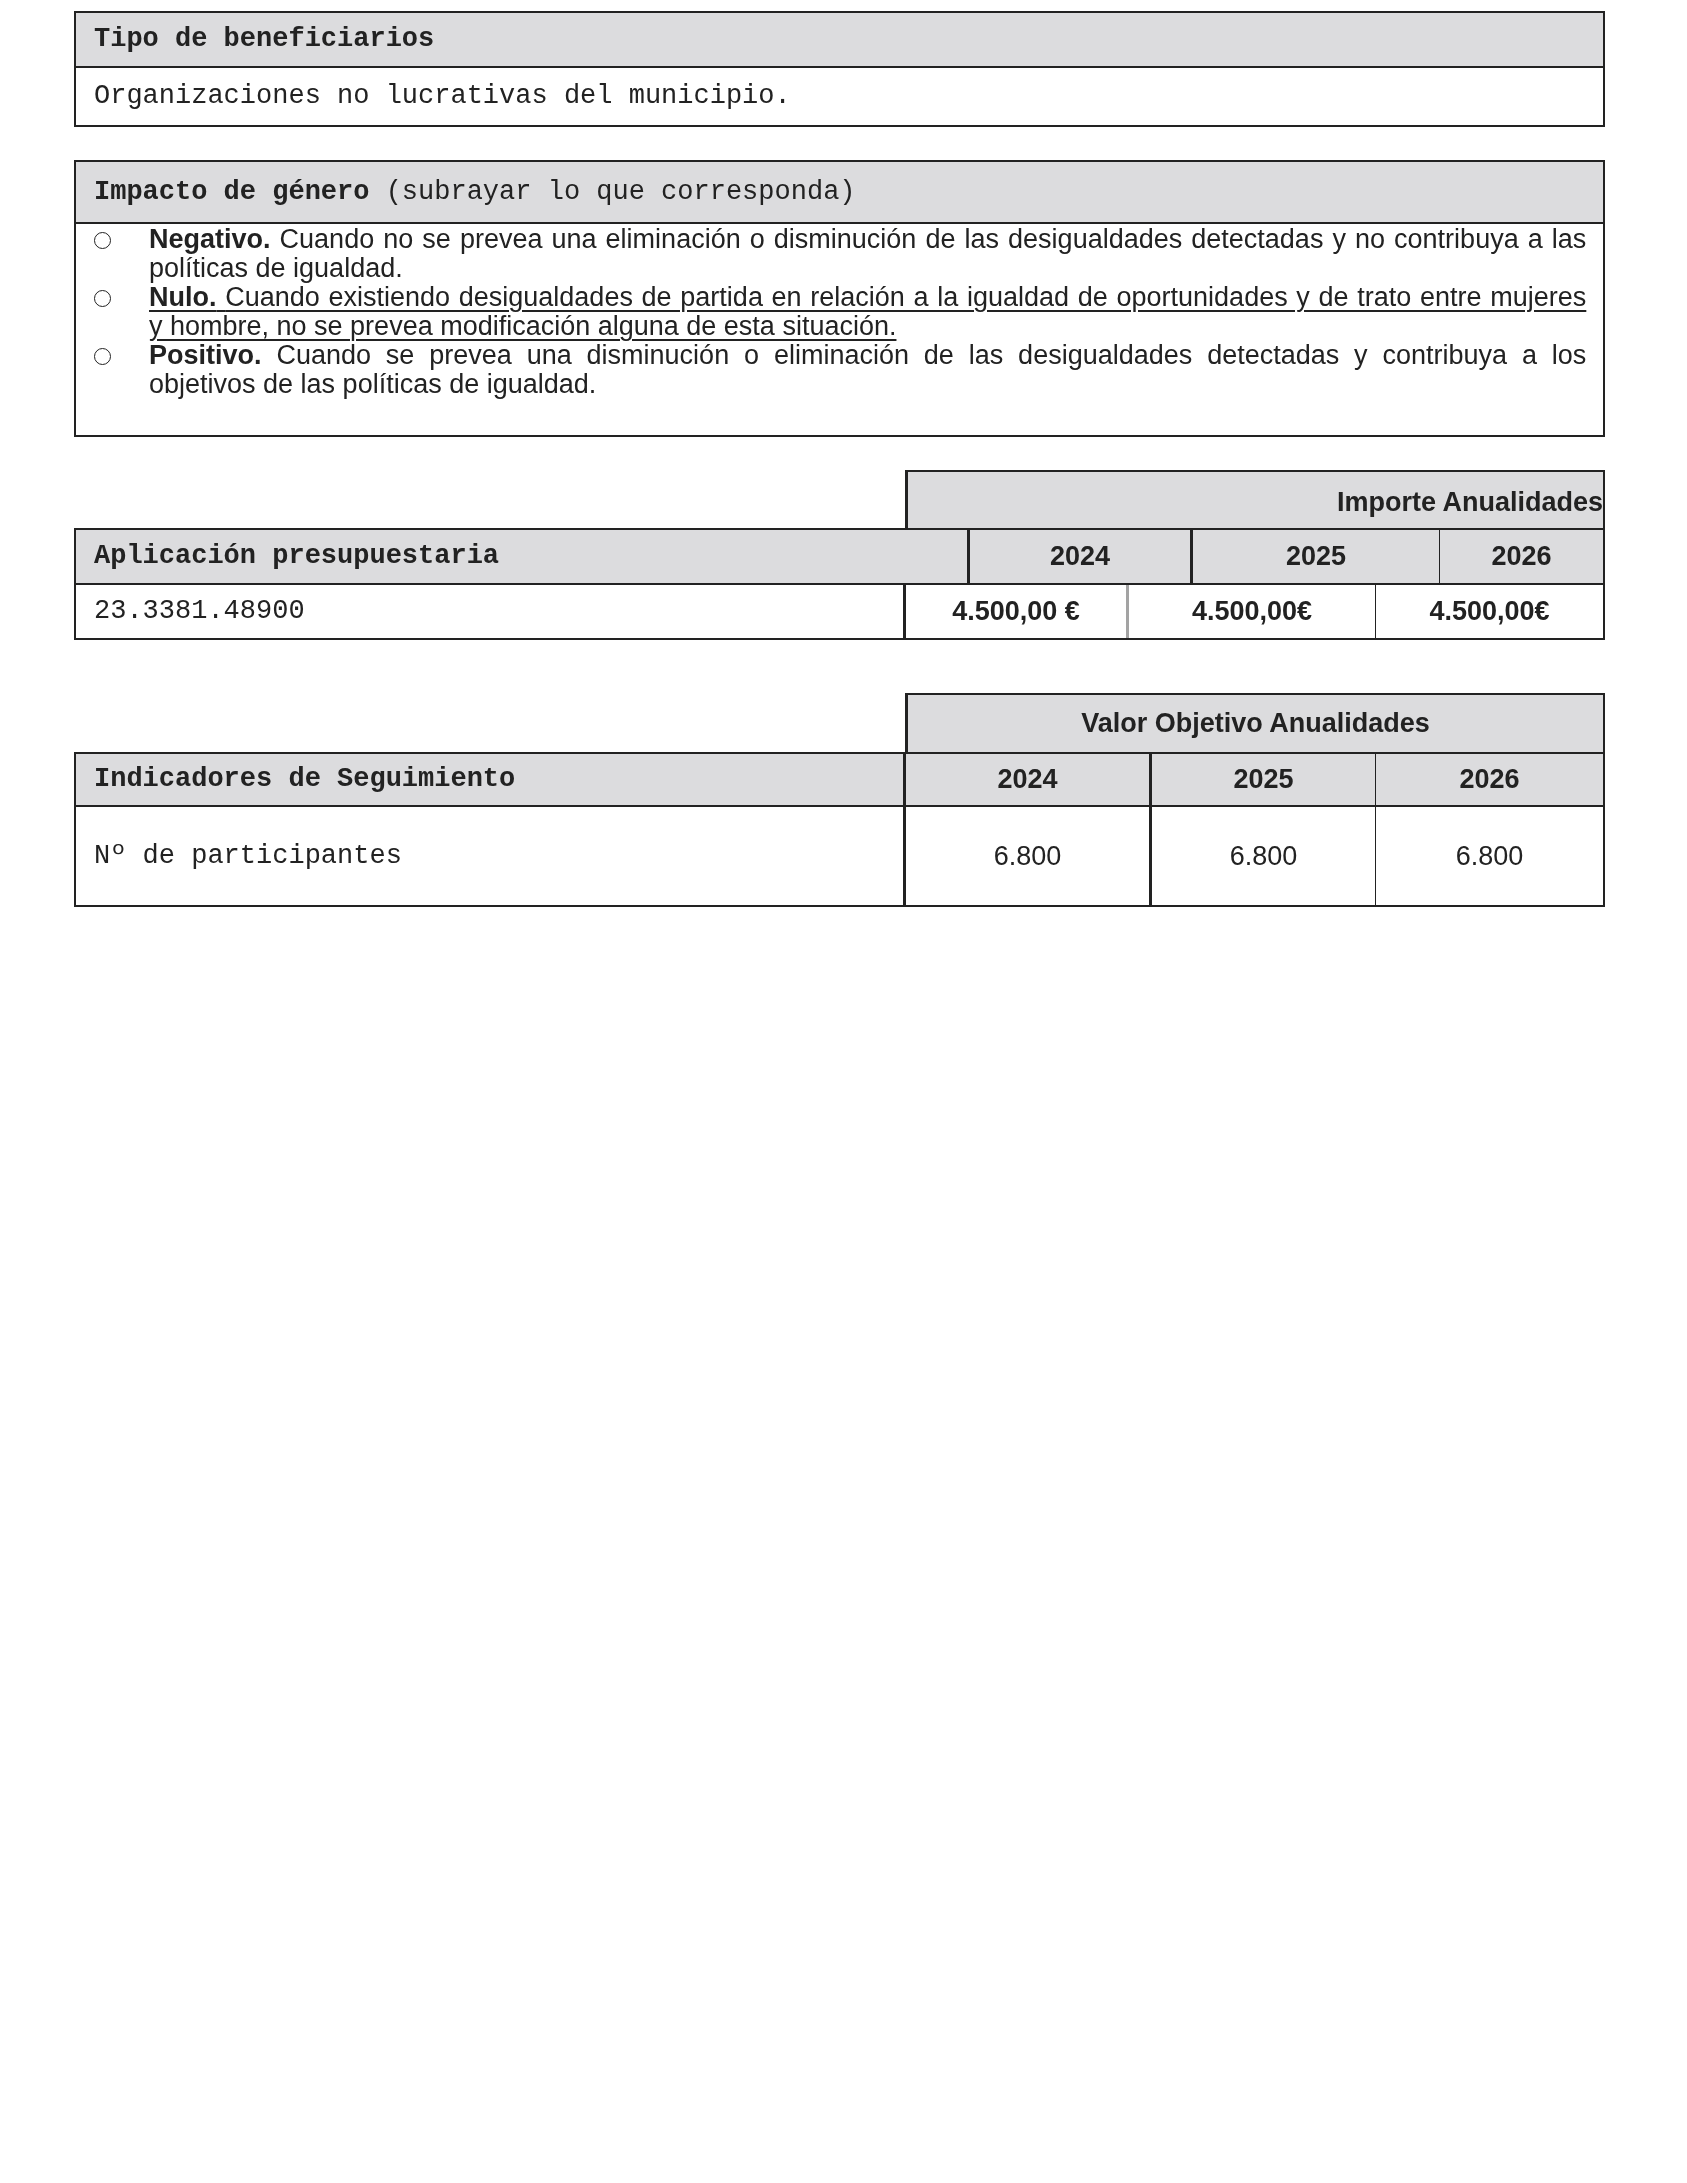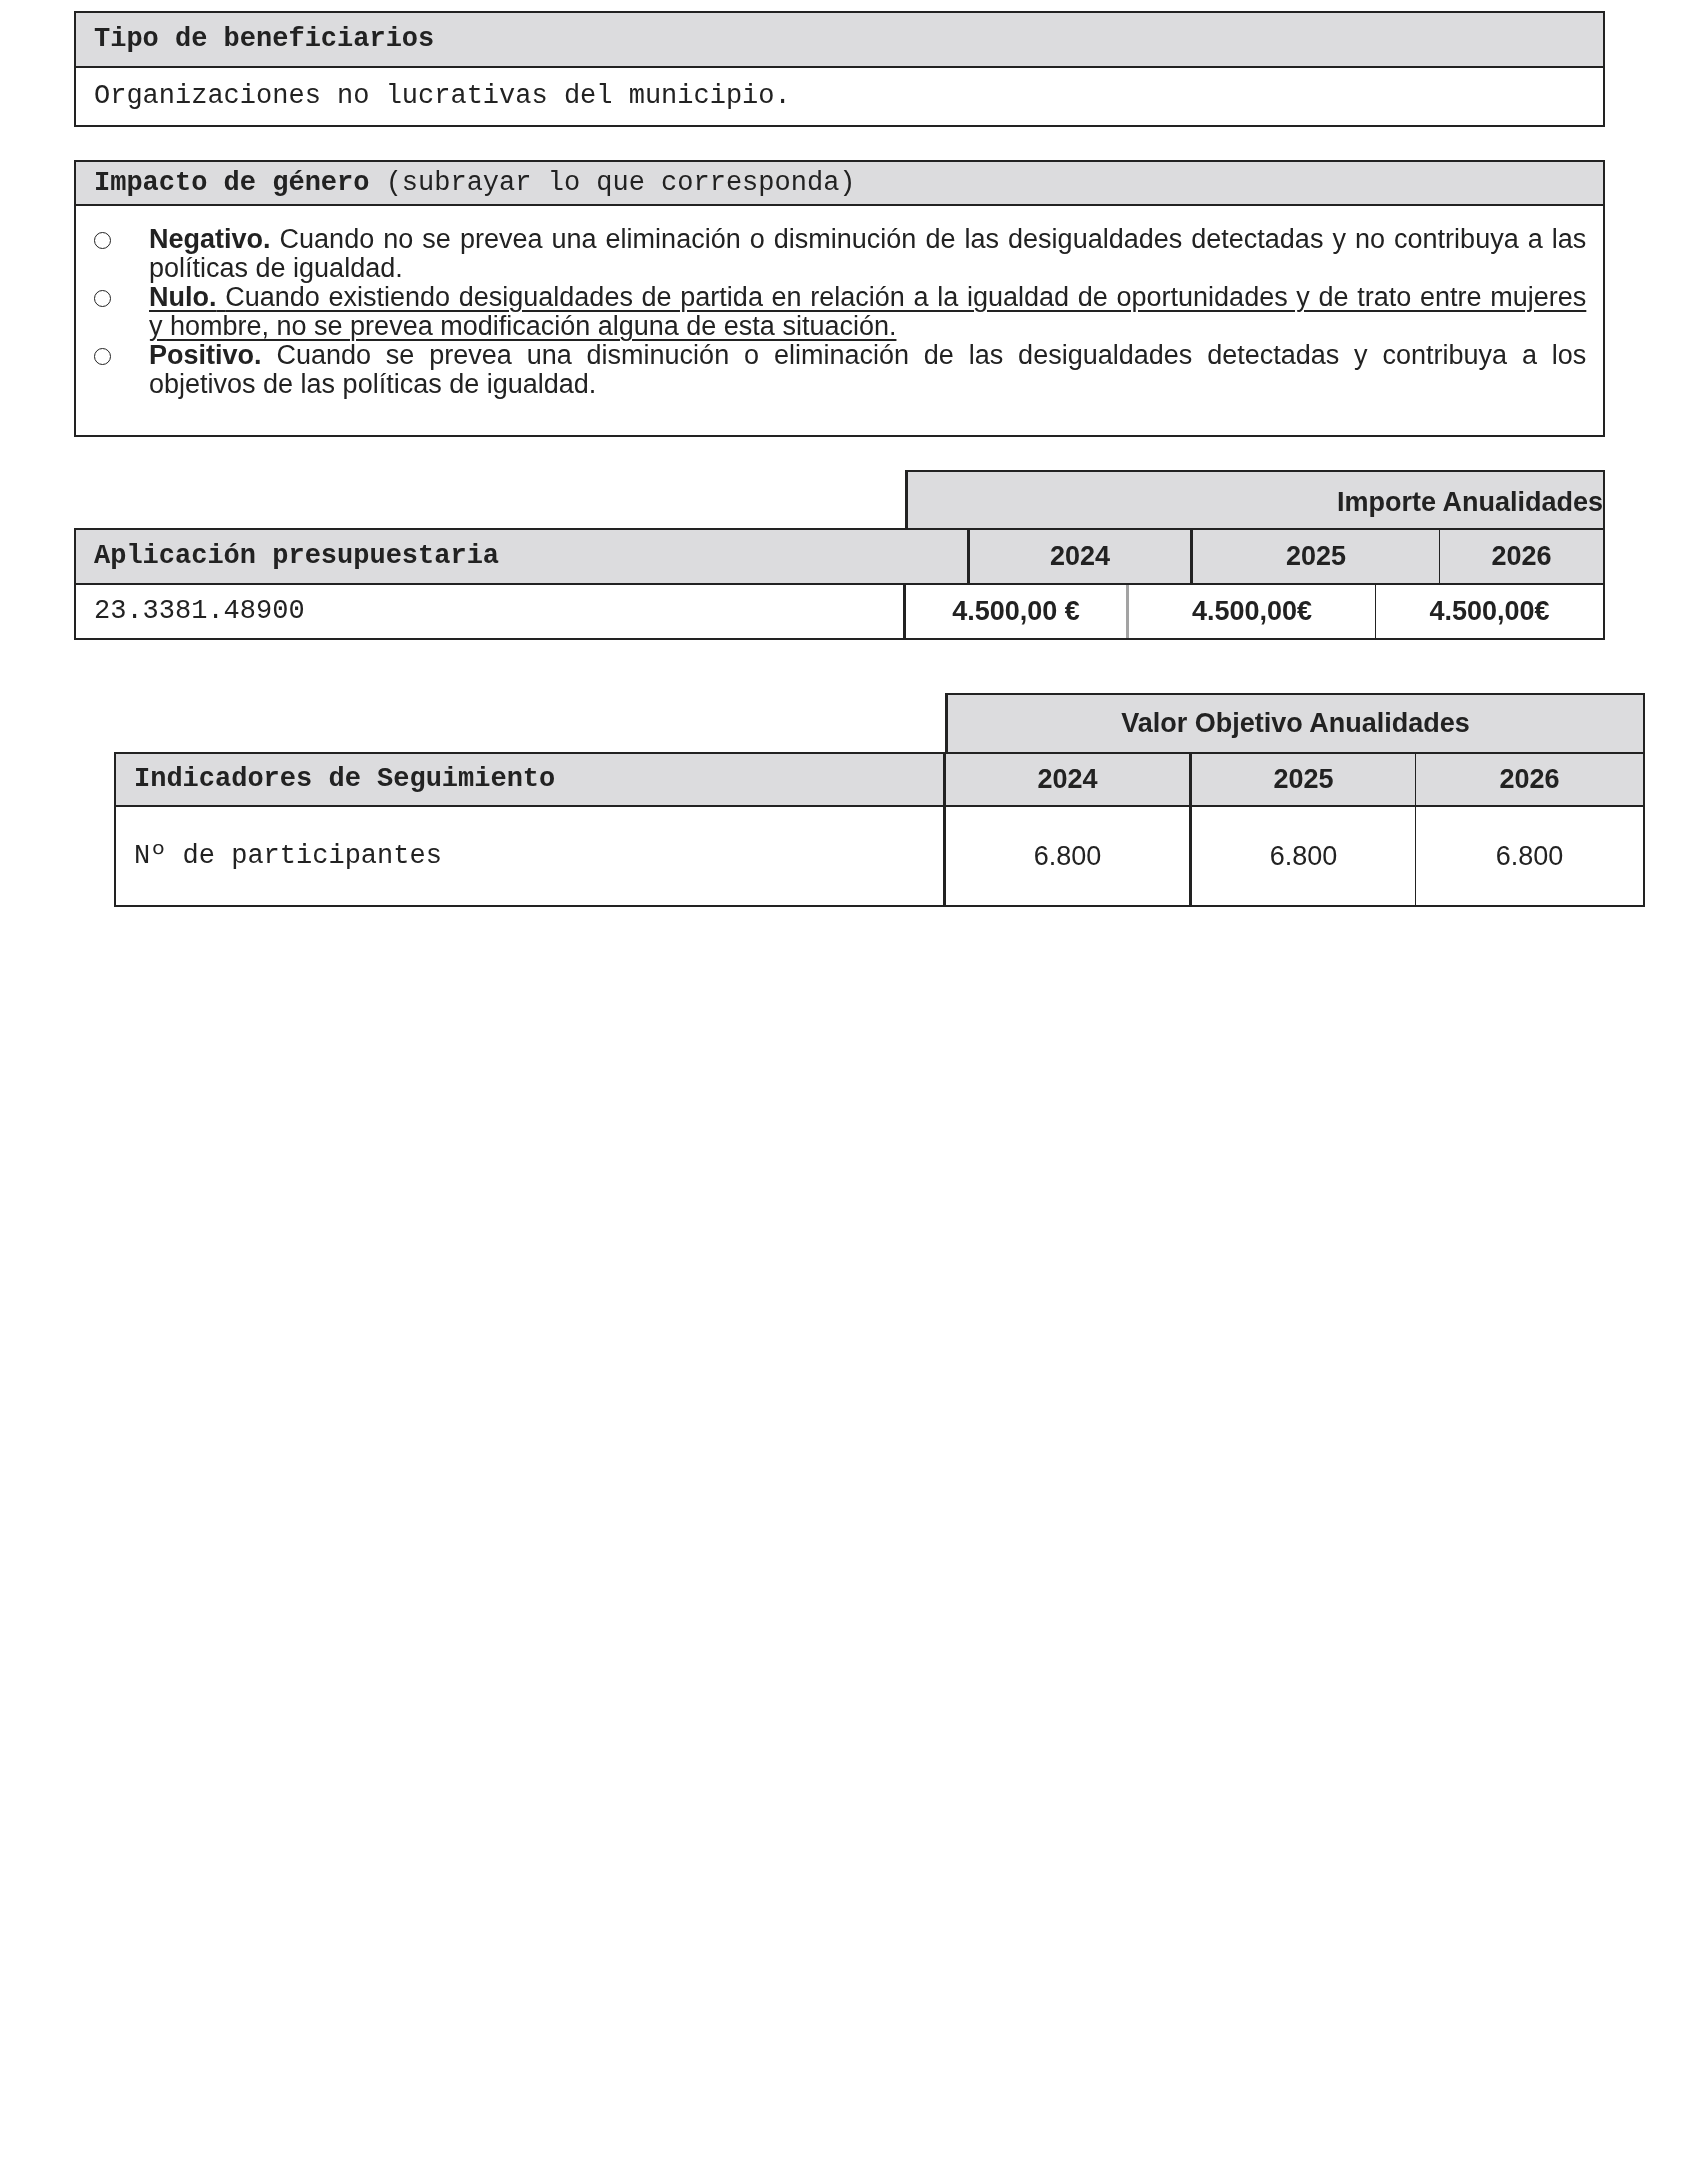--- a/index.html
+++ b/index.html
@@ -28,21 +28,21 @@
 <div class="abs box" style="left:74px; top:10.6px; width:1531px; height:116px;">
   <div class="abs hdr cell left" style="left:0; top:0; right:0; height:55px; padding-top:1.5px;">
     <span class="txt bold">Tipo de beneficiarios</span>
   </div>
   <div class="abs cell left" style="left:0; top:55px; right:0; bottom:0;">
     <span class="txt">Organizaciones no lucrativas del municipio.</span>
   </div>
 </div>
 
 <div class="abs box" style="left:74px; top:160px; width:1531px; height:277px;">
-  <div class="abs hdr cell left" style="left:0; top:0; right:0; height:44px;">
+  <div class="abs hdr cell left" style="left:0; top:0; right:0; height:62px;">
     <span class="txt">
       <span class="bold">Impacto de género</span>
       <span>(subrayar lo que corresponda)</span>
     </span>
   </div>
   <div class="abs" style="left:0; top:55px; right:0; bottom:0;">
     <div class="impact-list">
       <div class="impact-item">
         <span class="bullet"></span>
         <span class="bold">Negativo.</span>
@@ -94,21 +94,21 @@
     </div>
     <div class="cell" style="width:247px; border-right:1.5px solid #222;">
       <span class="txt bold">4.500,00€</span>
     </div>
     <div class="cell" style="flex:1;">
       <span class="txt bold">4.500,00€</span>
     </div>
   </div>
 </div>
 
-<div class="abs" style="left:74px; top:693px; width:1531px; height:214px;margin-left:40px;">
+<div class="abs" style="left:74px; top:693px; width:1531px; height:214px;">
   <div class="abs cell" style="left:831px; top:0; width:700px; height:61px; background:#dcdcde; border:2.3px solid #222; border-left-width:3px;">
     <span class="txt bold">Valor Objetivo Anualidades</span>
   </div>
   <div class="abs" style="left:0; top:59px; width:1531px; height:55px; background:#dcdcde; border:2.3px solid #222; display:flex;">
     <div class="cell left" style="width:830px; border-right:3px solid #222;">
       <span class="txt bold">Indicadores de Seguimiento</span>
     </div>
     <div class="cell" style="width:246px; border-right:3px solid #222;">
       <span class="txt bold">2024</span>
     </div>

